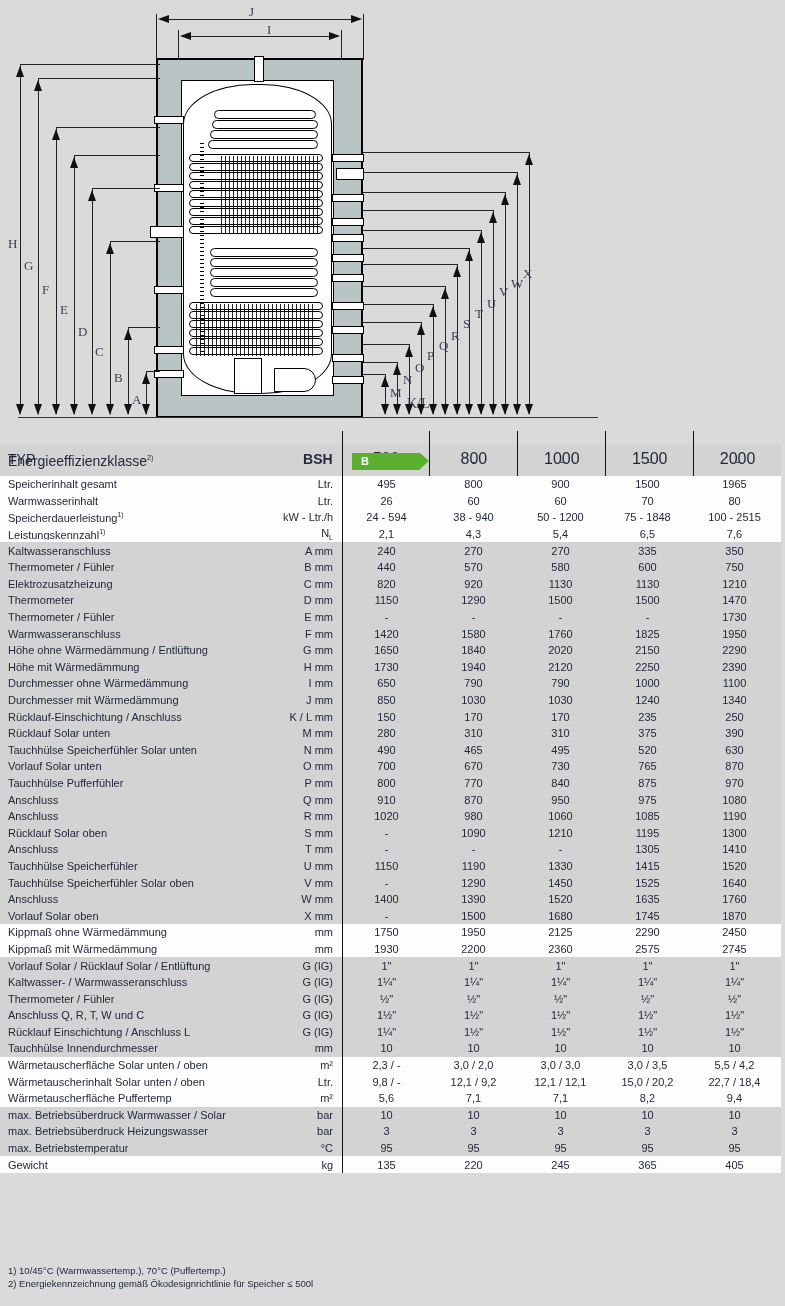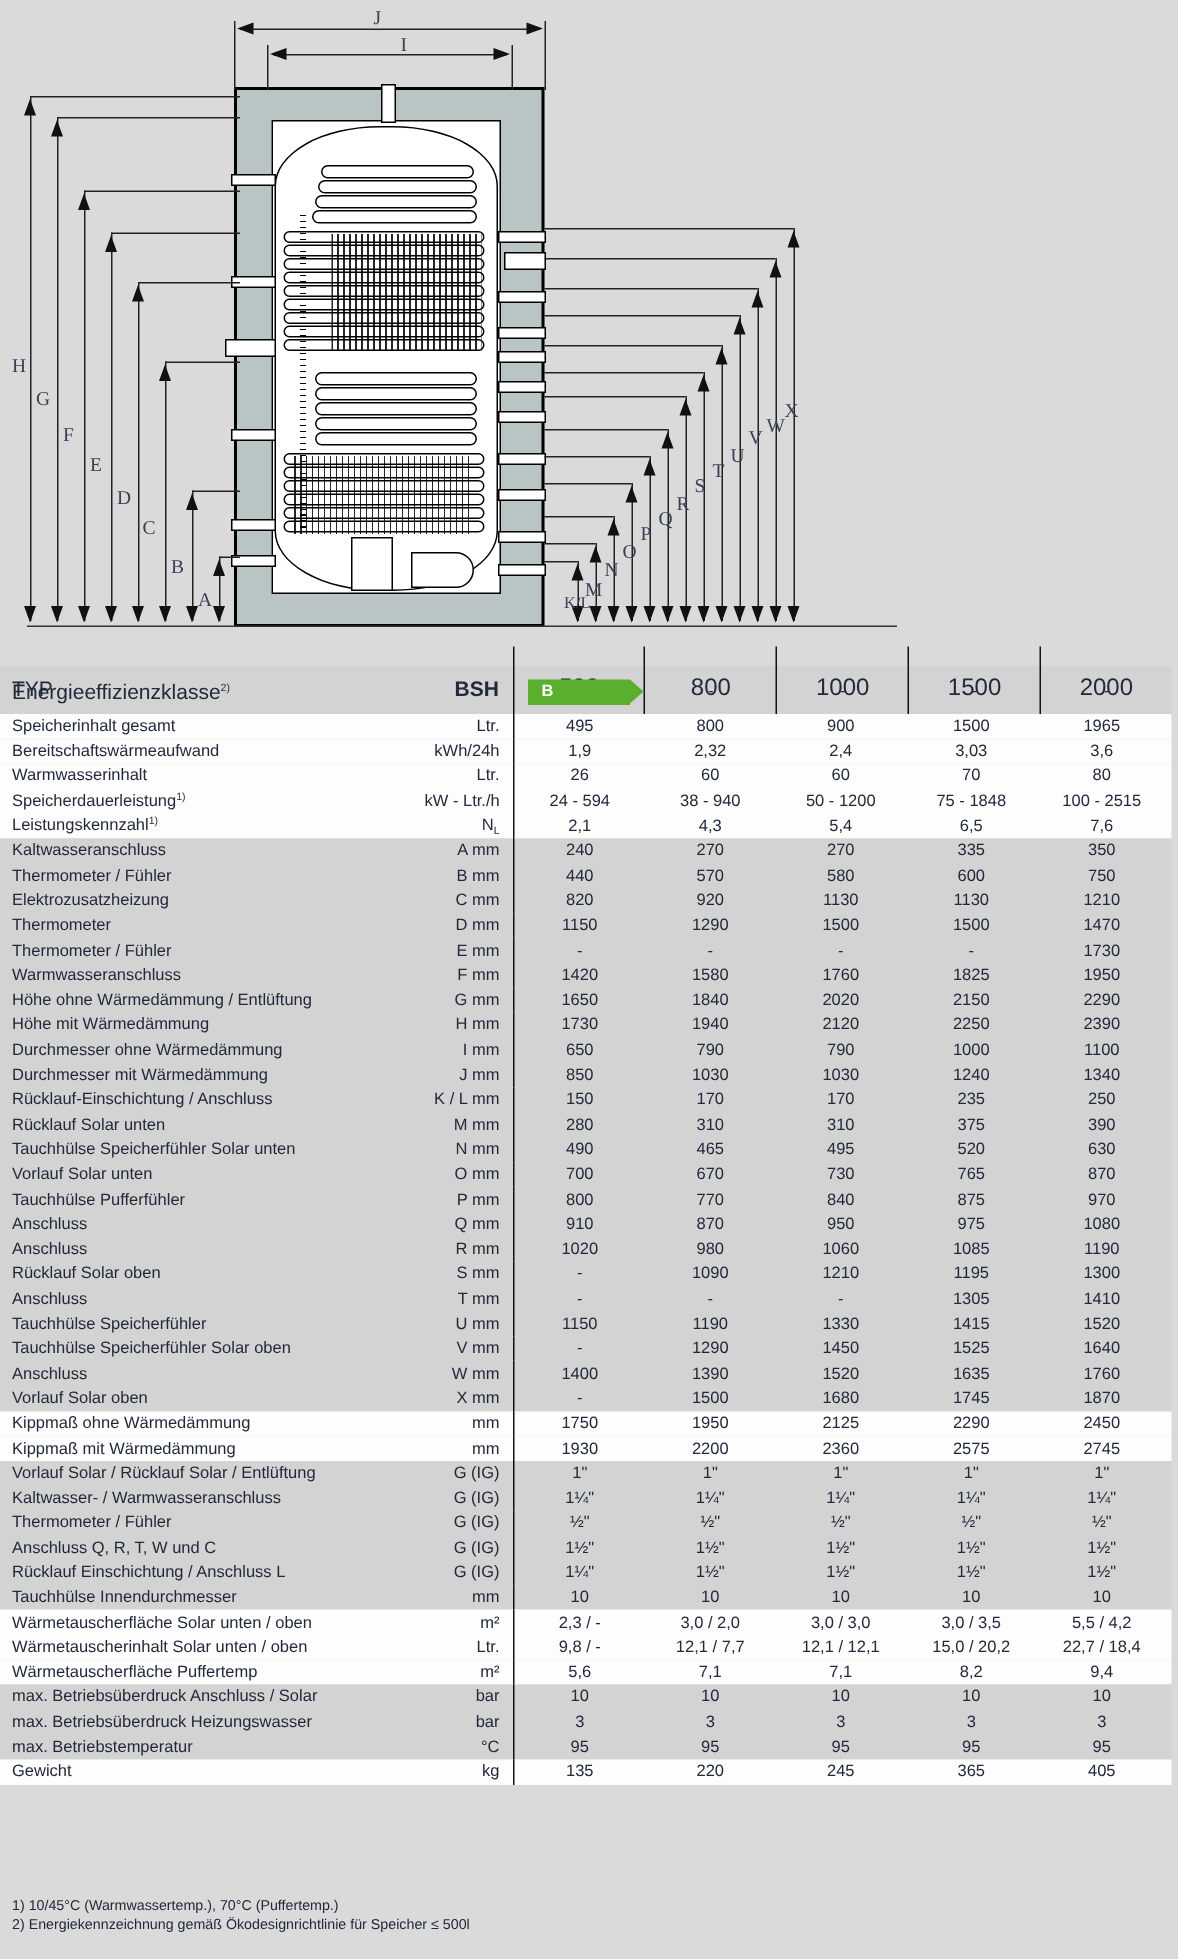--- a/index.html
+++ b/index.html
@@ -191,21 +191,21 @@
     <div class="hline" style="left:146px;top:371px;width:14px;"></div>
     <div class="vline" style="left:146px;top:371px;height:43px;"></div>
     <div class="arrow-up" style="left:142px;top:373px;"></div>
     <div class="arrow-dn" style="left:142px;top:404px;"></div>
     <div class="dimlabel" style="left:132px;top:392px;">A</div>
 
     <div class="hline" style="left:363px;top:374px;width:22px;"></div>
     <div class="vline" style="left:385px;top:374px;height:40px;"></div>
     <div class="arrow-up" style="left:381px;top:376px;"></div>
     <div class="arrow-dn" style="left:381px;top:404px;"></div>
-    <div class="dimlabel" style="left:376px;top:396px;font-size:11px;">K/L</div>
+    <div class="dimlabel" style="left:363px;top:396px;font-size:14px;padding-left:44px;">K/L</div>
 
     <div class="hline" style="left:363px;top:362px;width:34px;"></div>
     <div class="vline" style="left:397px;top:362px;height:52px;"></div>
     <div class="arrow-up" style="left:393px;top:364px;"></div>
     <div class="arrow-dn" style="left:393px;top:404px;"></div>
     <div class="dimlabel" style="left:390px;top:385px;">M</div>
 
     <div class="hline" style="left:363px;top:344px;width:46px;"></div>
     <div class="vline" style="left:409px;top:344px;height:70px;"></div>
     <div class="arrow-up" style="left:405px;top:346px;"></div>
@@ -321,30 +321,20 @@
           <div class="c-label">Speicherinhalt gesamt</div>
           <div class="c-unit">Ltr.</div>
           <div class="sep"></div>
           <div class="c-val">495</div>
           <div class="c-val">800</div>
           <div class="c-val">900</div>
           <div class="c-val">1500</div>
           <div class="c-val">1965</div>
         </div>
         <div class="trow band-white">
-          <div class="c-label">Bereitschaftswärmeaufwand</div>
-          <div class="c-unit">kWh/24h</div>
-          <div class="sep"></div>
-          <div class="c-val">1,9</div>
-          <div class="c-val">2,32</div>
-          <div class="c-val">2,4</div>
-          <div class="c-val">3,03</div>
-          <div class="c-val">3,6</div>
-        </div>
-        <div class="trow band-white">
           <div class="c-label">Warmwasserinhalt</div>
           <div class="c-unit">Ltr.</div>
           <div class="sep"></div>
           <div class="c-val">26</div>
           <div class="c-val">60</div>
           <div class="c-val">60</div>
           <div class="c-val">70</div>
           <div class="c-val">80</div>
         </div>
         <div class="trow band-white">
@@ -685,37 +675,37 @@
           <div class="c-val">3,0 / 2,0</div>
           <div class="c-val">3,0 / 3,0</div>
           <div class="c-val">3,0 / 3,5</div>
           <div class="c-val">5,5 / 4,2</div>
         </div>
         <div class="trow band-white">
           <div class="c-label">Wärmetauscherinhalt Solar unten / oben</div>
           <div class="c-unit">Ltr.</div>
           <div class="sep"></div>
           <div class="c-val">9,8 / -</div>
-          <div class="c-val">12,1 / 7,7</div>
+          <div class="c-val">12,1 / 9,2</div>
           <div class="c-val">12,1 / 12,1</div>
           <div class="c-val">15,0 / 20,2</div>
           <div class="c-val">22,7 / 18,4</div>
         </div>
         <div class="trow band-white">
           <div class="c-label">Wärmetauscherfläche Puffertemp</div>
           <div class="c-unit">m²</div>
           <div class="sep"></div>
           <div class="c-val">5,6</div>
           <div class="c-val">7,1</div>
           <div class="c-val">7,1</div>
           <div class="c-val">8,2</div>
           <div class="c-val">9,4</div>
         </div>
         <div class="trow band-grey">
-          <div class="c-label">max. Betriebsüberdruck Anschluss / Solar</div>
+          <div class="c-label">max. Betriebsüberdruck Warmwasser / Solar</div>
           <div class="c-unit">bar</div>
           <div class="sep"></div>
           <div class="c-val">10</div>
           <div class="c-val">10</div>
           <div class="c-val">10</div>
           <div class="c-val">10</div>
           <div class="c-val">10</div>
         </div>
         <div class="trow band-grey">
           <div class="c-label">max. Betriebsüberdruck Heizungswasser</div>

